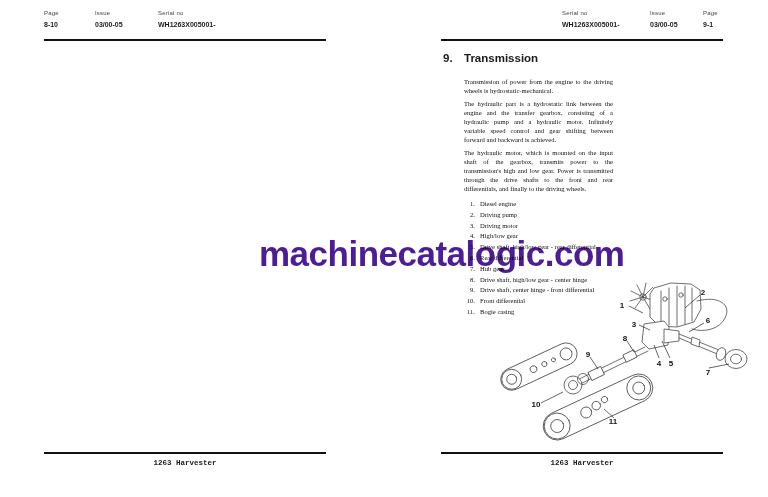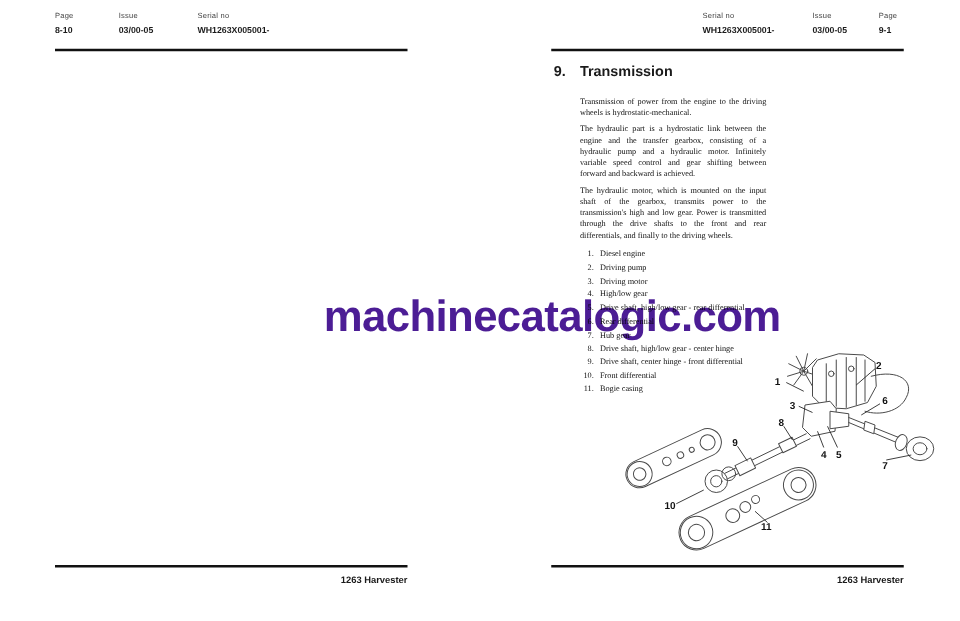--- a/index.html
+++ b/index.html
@@ -9,21 +9,21 @@
     font-family:"Liberation Sans", sans-serif; color:#1a1a1a; overflow:hidden;
   }
 
   
   .hdr-col { position:absolute; top:10px; }
   .hdr-label { font-size:6px; color:#444; letter-spacing:.2px; }
   .hdr-value { font-size:7px; font-weight:bold; margin-top:5px; white-space:nowrap; }
   .rule { position:absolute; height:2px; background:#111; width:282px; }
 
   
-  .footer-text { position:absolute; width:282px; text-align:right; font-size:7.5px; font-weight:bold; }
+  .footer-text { position:absolute; width:282px; text-align:center; font-size:7.5px; font-weight:bold;font-family:Liberation Mono, monospace; }
 
   
   .section-title { position:absolute; left:443px; top:52px; display:flex; font-weight:bold; font-size:11.5px; }
   .section-title .no { width:21px; }
   .bodycol { position:absolute; left:464px; width:149px; font-family:"Liberation Serif", serif; font-size:6.6px; line-height:9px; color:#111; }
   .bodycol p { text-align:justify; margin-bottom:4px; }
   .plist { position:absolute; left:461px; top:199px; width:160px; font-family:"Liberation Serif", serif; font-size:6.6px; color:#111; }
   .plist .li { display:flex; line-height:10.8px; }
   .plist .num { width:14px; text-align:right; flex:0 0 14px; }
   .plist .txt { margin-left:5px; }

